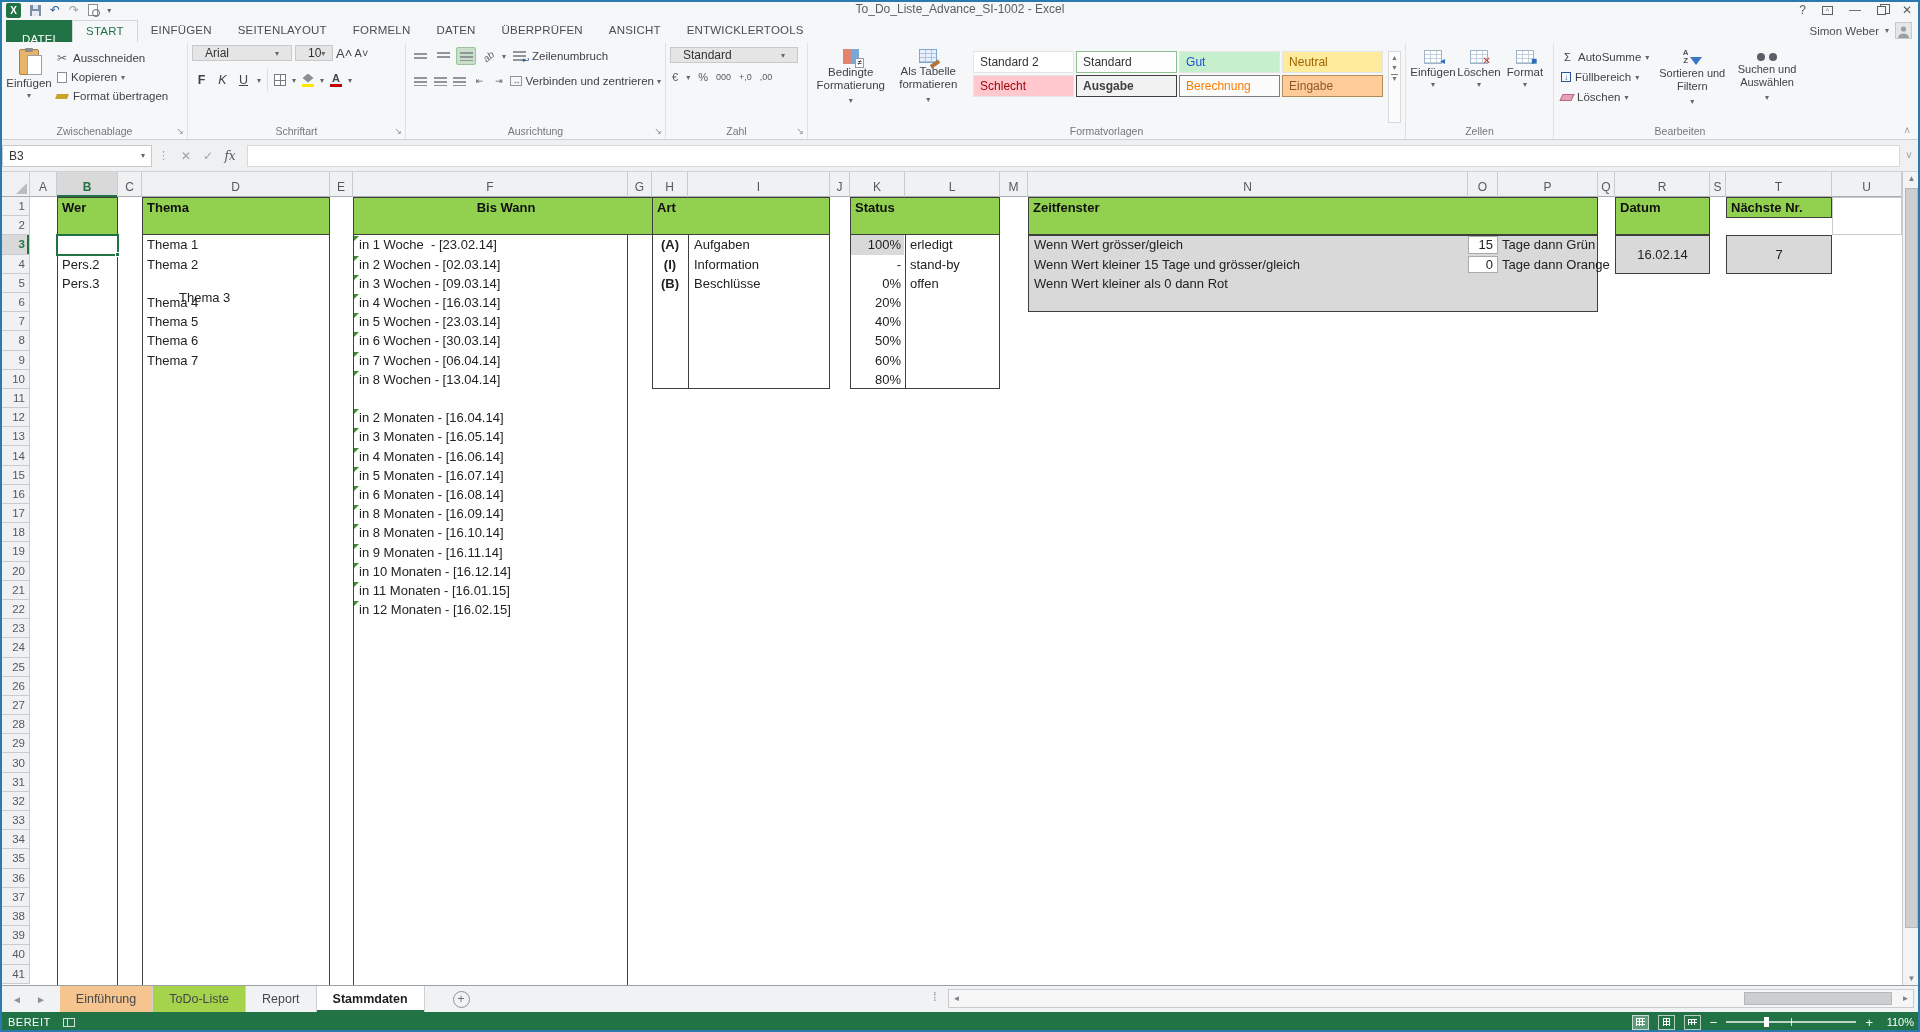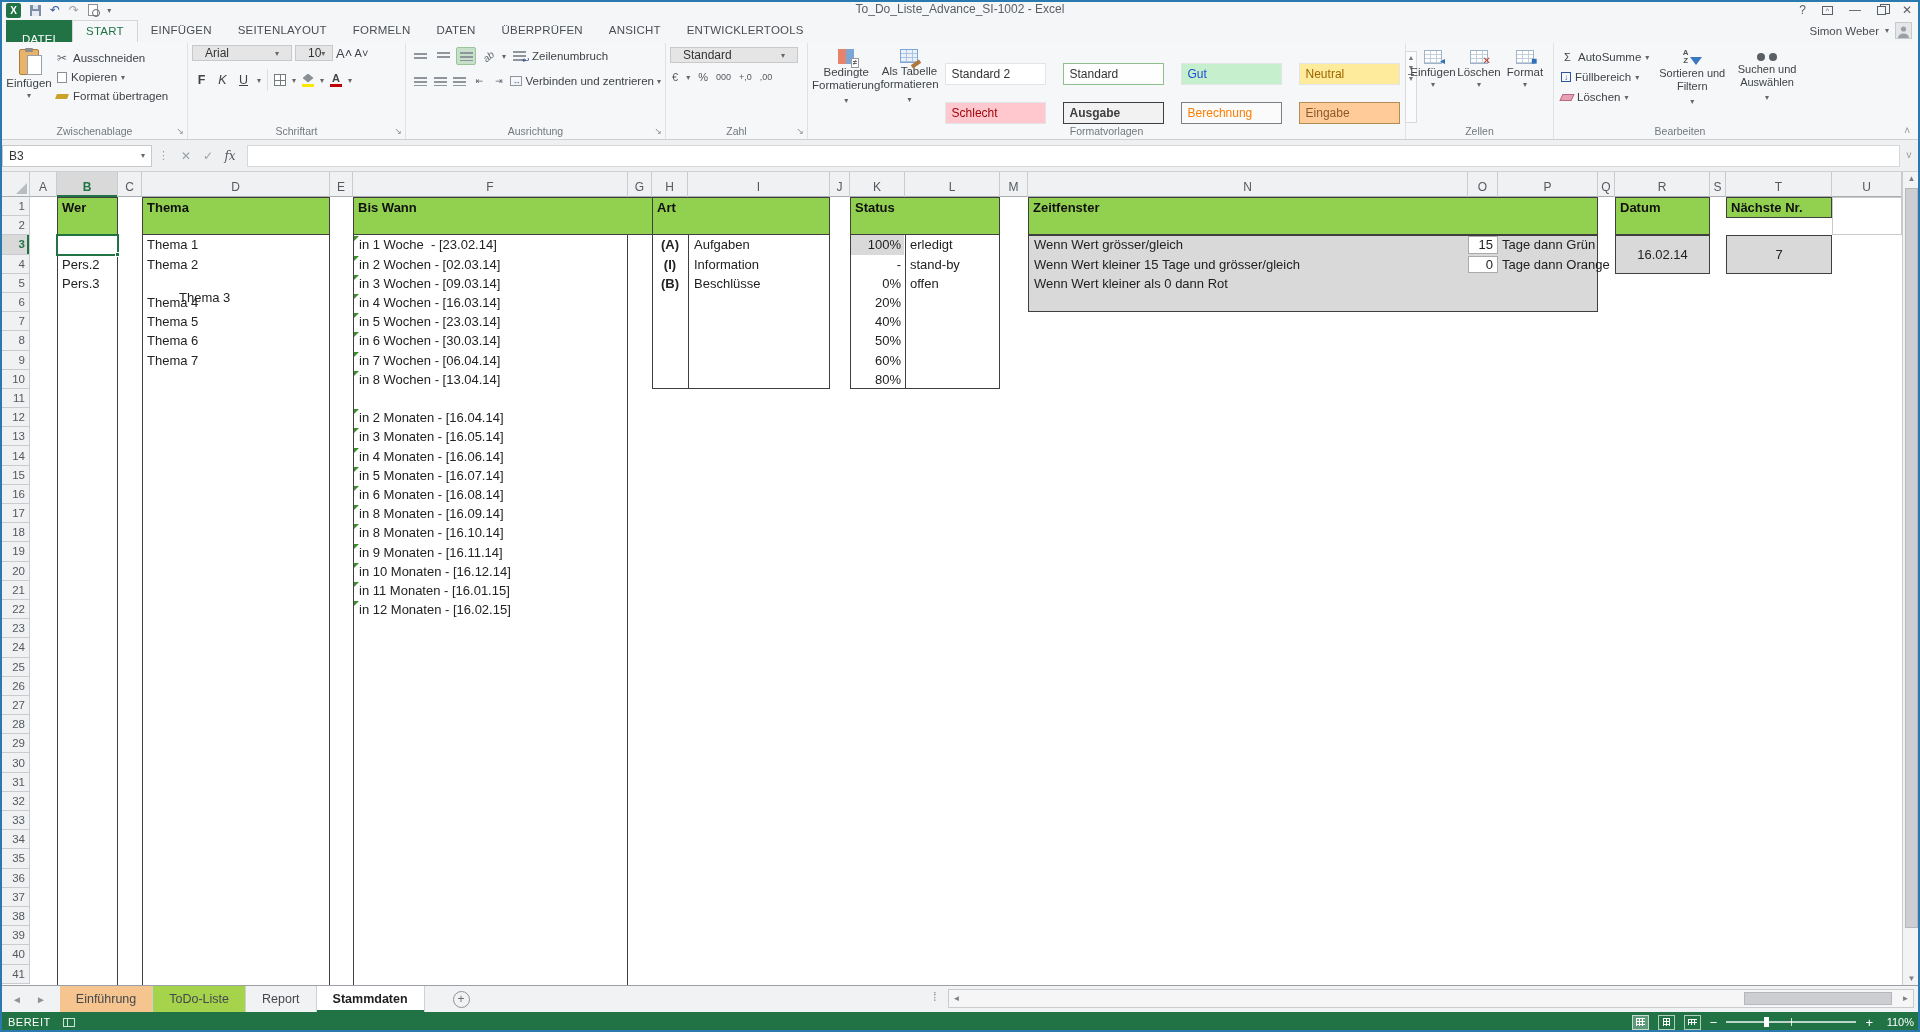--- a/index.html
+++ b/index.html
@@ -80,21 +80,21 @@
   .numgrp .row2{gap:8px;}
   .numico{font-size:11px;color:#55595e;}
 
   .stylebtn{width:84px;display:flex;flex-direction:column;align-items:center;gap:2px;padding-top:4px;font-size:11.5px;color:#3f4347;text-align:center;line-height:13px;cursor:pointer;}
   .ico-cond{width:16px;height:15px;background:linear-gradient(to right,#e8836b 0 7px,#7ba7d7 9px 16px);position:relative;}
   .ico-cond:after{content:"≠";position:absolute;right:-5px;bottom:-4px;background:#fff;border:1px solid #999;font-size:8px;line-height:8px;padding:0 1px;color:#333;}
   .ico-table{width:18px;height:14px;border:1px solid #7ba7d7;background:
      repeating-linear-gradient(to bottom,transparent 0 3px,#aac4e2 3px 4px),
      repeating-linear-gradient(to right,transparent 0 5px,#aac4e2 5px 6px),#eaf1fa;position:relative;}
   .ico-table:after{content:"";position:absolute;right:-4px;bottom:-4px;width:10px;height:4px;background:#b0763c;transform:rotate(-35deg);}
-  .gallery{display:grid;grid-template-columns:repeat(4,101px);grid-auto-rows:22px;gap:17px;margin:18px 2px 0 6px;}
+  .gallery{display:grid;grid-template-columns:repeat(4,101px);grid-auto-rows:22px;gap:2px;margin:6px 2px 0 6px;}
   .gitem{font-size:12px;line-height:20px;padding-left:6px;border:1px solid #e3e4e6;background:#fff;color:#333;cursor:pointer;white-space:nowrap;overflow:hidden;}
   .st-normal{border:1px solid #8fbf8f;background:#fdfefd;}
   .st-good{background:#c6efce;color:#1d4ed8;}
   .st-neutral{background:#ffeb9c;color:#9c6500;}
   .st-bad{background:#ffc7ce;color:#9c0006;}
   .st-output{background:#f2f2f2;color:#3f3f3f;font-weight:bold;border:1px solid #3f3f3f;}
   .st-calc{background:#fbfbfb;color:#fa7d00;border:1px solid #7f7f7f;}
   .st-input{background:#ffcc99;color:#8a5a2a;border:1px solid #b08d57;}
   .gscroll{display:flex;flex-direction:column;justify-content:flex-start;gap:3px;margin:6px 0 0 3px;border:1px solid #d8d9db;background:#fbfbfc;padding:2px 2px;font-size:7px;color:#777;}
 
@@ -544,21 +544,21 @@
         </div>
         <div class="ghdr" style="left: 112px; top: 0px; width: 188px; height: 38.4px; background: rgb(146, 208, 80);">Thema</div>
         <div style="position: absolute; left: 112px; top: 38.4px; width: 188px; height: 749.6px; border-left: 1px solid rgb(63, 63, 63); border-right: 1px solid rgb(63, 63, 63); pointer-events: none;"></div>
         <div class="cellline" style="left: 117px; top: 38.4px; width: 178px;">Thema 1</div>
         <div class="cellline" style="left: 117px; top: 57.6px; width: 178px;">Thema 2</div>
         <div class="cellline" style="left: 117px; top: 91px; width: 178px; margin-left: 32px;">Thema 3</div>
         <div class="cellline" style="left: 117px; top: 96px; width: 178px;">Thema 4</div>
         <div class="cellline" style="left: 117px; top: 115.2px; width: 178px;">Thema 5</div>
         <div class="cellline" style="left: 117px; top: 134.4px; width: 178px;">Thema 6</div>
         <div class="cellline" style="left: 117px; top: 153.6px; width: 178px;">Thema 7</div>
-        <div class="ghdr" style="left: 323px; top: 0px; width: 302px; height: 38.4px; background: rgb(146, 208, 80);">Bis Wann</div>
+        <div class="ghdr" style="left: 323px; top: 0px; width: 302px; height: 38.4px; background: rgb(146, 208, 80); text-align: center;">Bis Wann</div>
         <div style="position: absolute; left: 323px; top: 38.4px; width: 275px; height: 749.6px; border-left: 1px solid rgb(63, 63, 63); border-right: 1px solid rgb(63, 63, 63); pointer-events: none;"></div>
         <div class="gtri" style="left: 324px; top: 39.4px;"></div>
         <div class="cellline" style="left: 329px; top: 38.4px; width: 265px;">in 1 Woche  - [23.02.14]</div>
         <div class="gtri" style="left: 324px; top: 58.6px;"></div>
         <div class="cellline" style="left: 329px; top: 57.6px; width: 265px;">in 2 Wochen - [02.03.14]</div>
         <div class="gtri" style="left: 324px; top: 77.8px;"></div>
         <div class="cellline" style="left: 329px; top: 76.8px; width: 265px;">in 3 Wochen - [09.03.14]</div>
         <div class="gtri" style="left: 324px; top: 97px;"></div>
         <div class="cellline" style="left: 329px; top: 96px; width: 265px;">in 4 Wochen - [16.03.14]</div>
         <div class="gtri" style="left: 324px; top: 116.2px;"></div>

